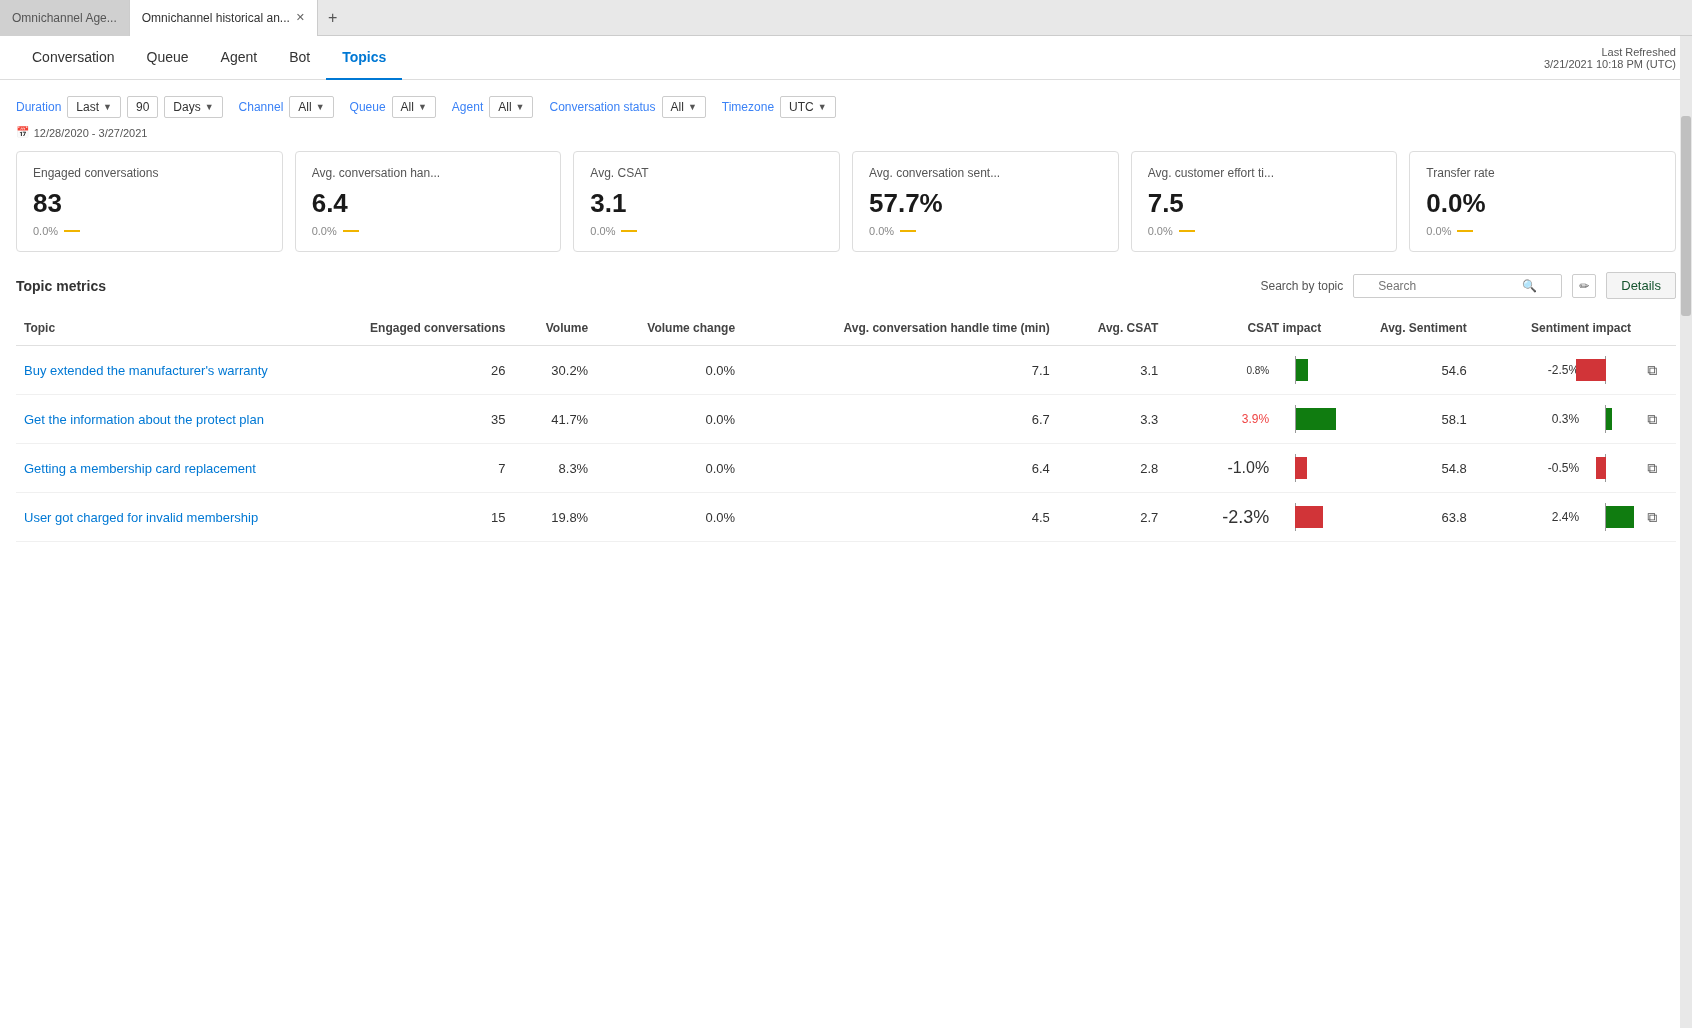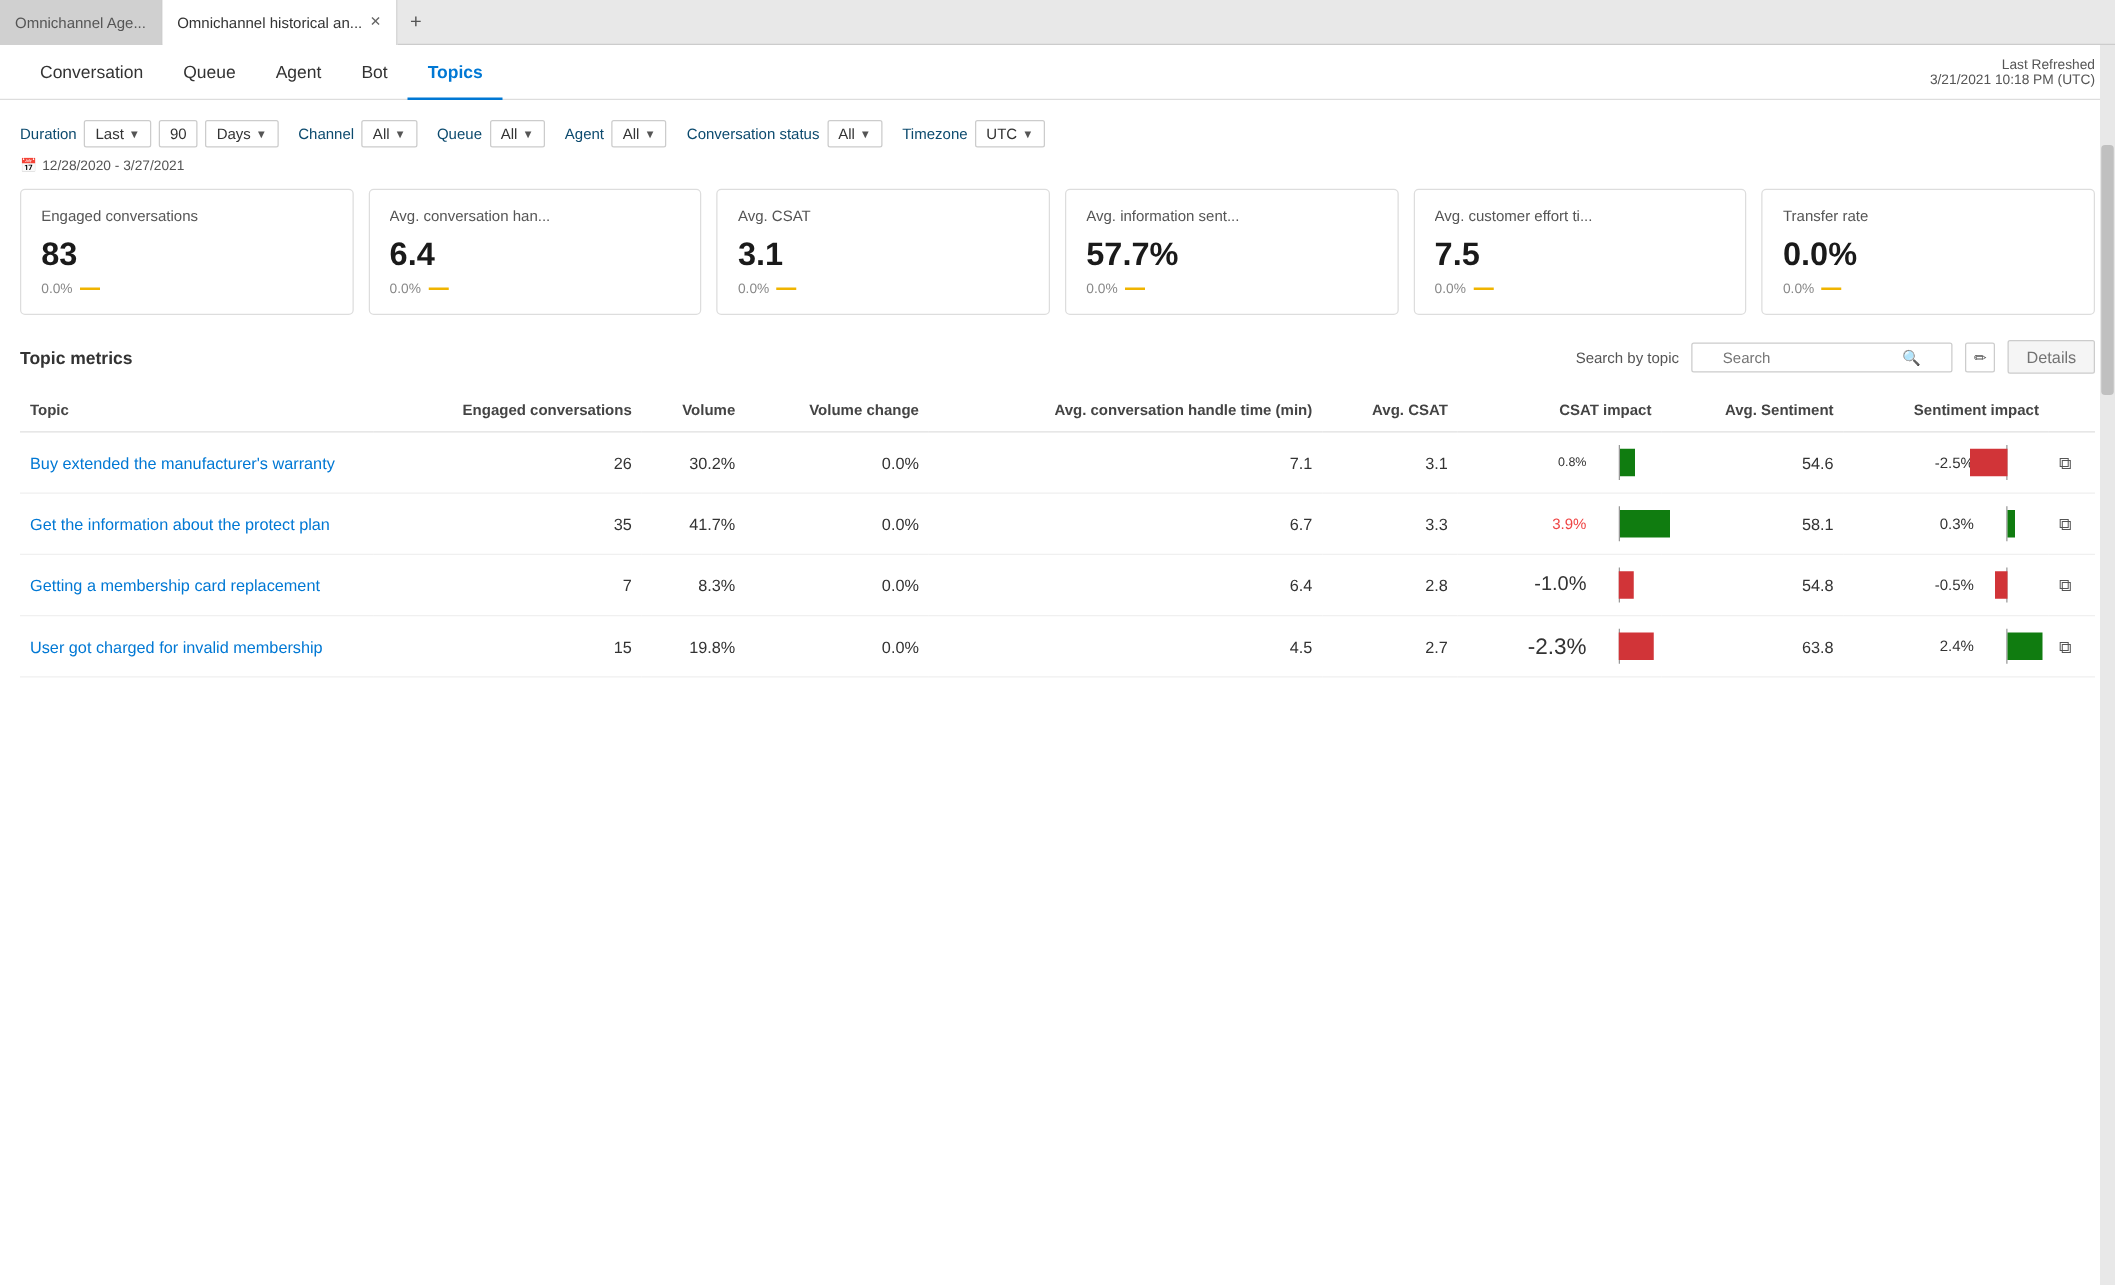--- a/index.html
+++ b/index.html
@@ -18,21 +18,21 @@
     .nav-link { padding: 0 16px; height: 44px; display: flex; align-items: center; font-size: 14px; cursor: pointer; color: #333; text-decoration: none; border-bottom: 2px solid transparent; }
     .nav-link.active { color: #0078d4; border-bottom: 2px solid #0078d4; font-weight: bold; }
     .last-refreshed { text-align: right; font-size: 11px; color: #555; }
 
     
     .content { background: #fff; padding: 16px; min-height: calc(100vh - 80px); }
 
     
     .filters-row { display: flex; align-items: center; gap: 16px; margin-bottom: 8px; flex-wrap: wrap; }
     .filter-group { display: flex; align-items: center; gap: 6px; }
-    .filter-label { font-size: 12px; color: #0c4a6e; white-space: nowrap; }
+    .filter-label { font-size: 12px; color: #3b82f6; white-space: nowrap; }
     .filter-select { display: flex; align-items: center; border: 1px solid #ccc; border-radius: 2px; padding: 3px 8px; font-size: 12px; background: #fff; cursor: pointer; gap: 4px; }
     .filter-select .chevron { font-size: 9px; color: #555; }
     .date-range { font-size: 11px; color: #555; margin-bottom: 12px; display: flex; align-items: center; gap: 4px; }
     .calendar-icon { font-size: 11px; }
 
     
     .kpi-row { display: flex; gap: 12px; margin-bottom: 20px; }
     .kpi-card { background: #fff; border: 1px solid #ddd; border-radius: 4px; padding: 14px 16px; flex: 1; min-width: 0; }
     .kpi-title { font-size: 12px; color: #555; margin-bottom: 8px; white-space: nowrap; overflow: hidden; text-overflow: ellipsis; }
     .kpi-value { font-size: 26px; font-weight: 600; color: #1a1a1a; margin-bottom: 6px; }
@@ -41,21 +41,21 @@
 
     
     .section-header { display: flex; align-items: center; justify-content: space-between; margin-bottom: 14px; }
     .section-title { font-size: 14px; font-weight: 600; color: #333; }
     .search-area { display: flex; align-items: center; gap: 10px; }
     .search-label { font-size: 12px; color: #555; }
     .search-box { display: flex; align-items: center; border: 1px solid #ccc; border-radius: 2px; padding: 4px 24px; background: #fff; gap: 4px; }
     .search-box input { border: none; outline: none; font-size: 12px; width: 140px; }
     .search-icon { font-size: 12px; color: #555; }
     .edit-icon-btn { background: none; border: 1px solid #ccc; border-radius: 2px; padding: 4px 6px; cursor: pointer; font-size: 12px; color: #555; }
-    .details-btn { background: #f5f5f5; border: 1px solid #ccc; border-radius: 2px; padding: 5px 14px; font-size: 13px; cursor: pointer; color: #737373; }
+    .details-btn { background: #f5f5f5; border: 1px solid #ccc; border-radius: 2px; padding: 5px 14px; font-size: 13px; cursor: pointer; color: #14532d; }
 
     
     .topic-table { width: 100%; border-collapse: collapse; }
     .topic-table th { text-align: left; font-size: 12px; font-weight: 600; color: #444; padding: 8px 8px 10px 8px; border-bottom: 1px solid #e0e0e0; white-space: nowrap; }
     .topic-table th.right { text-align: right; }
     .topic-table td { padding: 10px 8px; font-size: 13px; color: #333; border-bottom: 1px solid #f0f0f0; vertical-align: middle; }
     .topic-table td.right { text-align: right; }
     .topic-table td.topic-name { font-size: 13px; color: #0078d4; cursor: pointer; max-width: 200px; }
 
     
@@ -180,21 +180,21 @@
     </div>
     <div class="kpi-card">
       <div class="kpi-title">Avg. CSAT</div>
       <div class="kpi-value">3.1</div>
       <div class="kpi-footer">
         <span>0.0%</span>
         <span class="kpi-dash"></span>
       </div>
     </div>
     <div class="kpi-card">
-      <div class="kpi-title">Avg. information sent...</div>
+      <div class="kpi-title">Avg. conversation sent...</div>
       <div class="kpi-value">57.7%</div>
       <div class="kpi-footer">
         <span>0.0%</span>
         <span class="kpi-dash"></span>
       </div>
     </div>
     <div class="kpi-card">
       <div class="kpi-title">Avg. customer effort ti...</div>
       <div class="kpi-value">7.5</div>
       <div class="kpi-footer">

